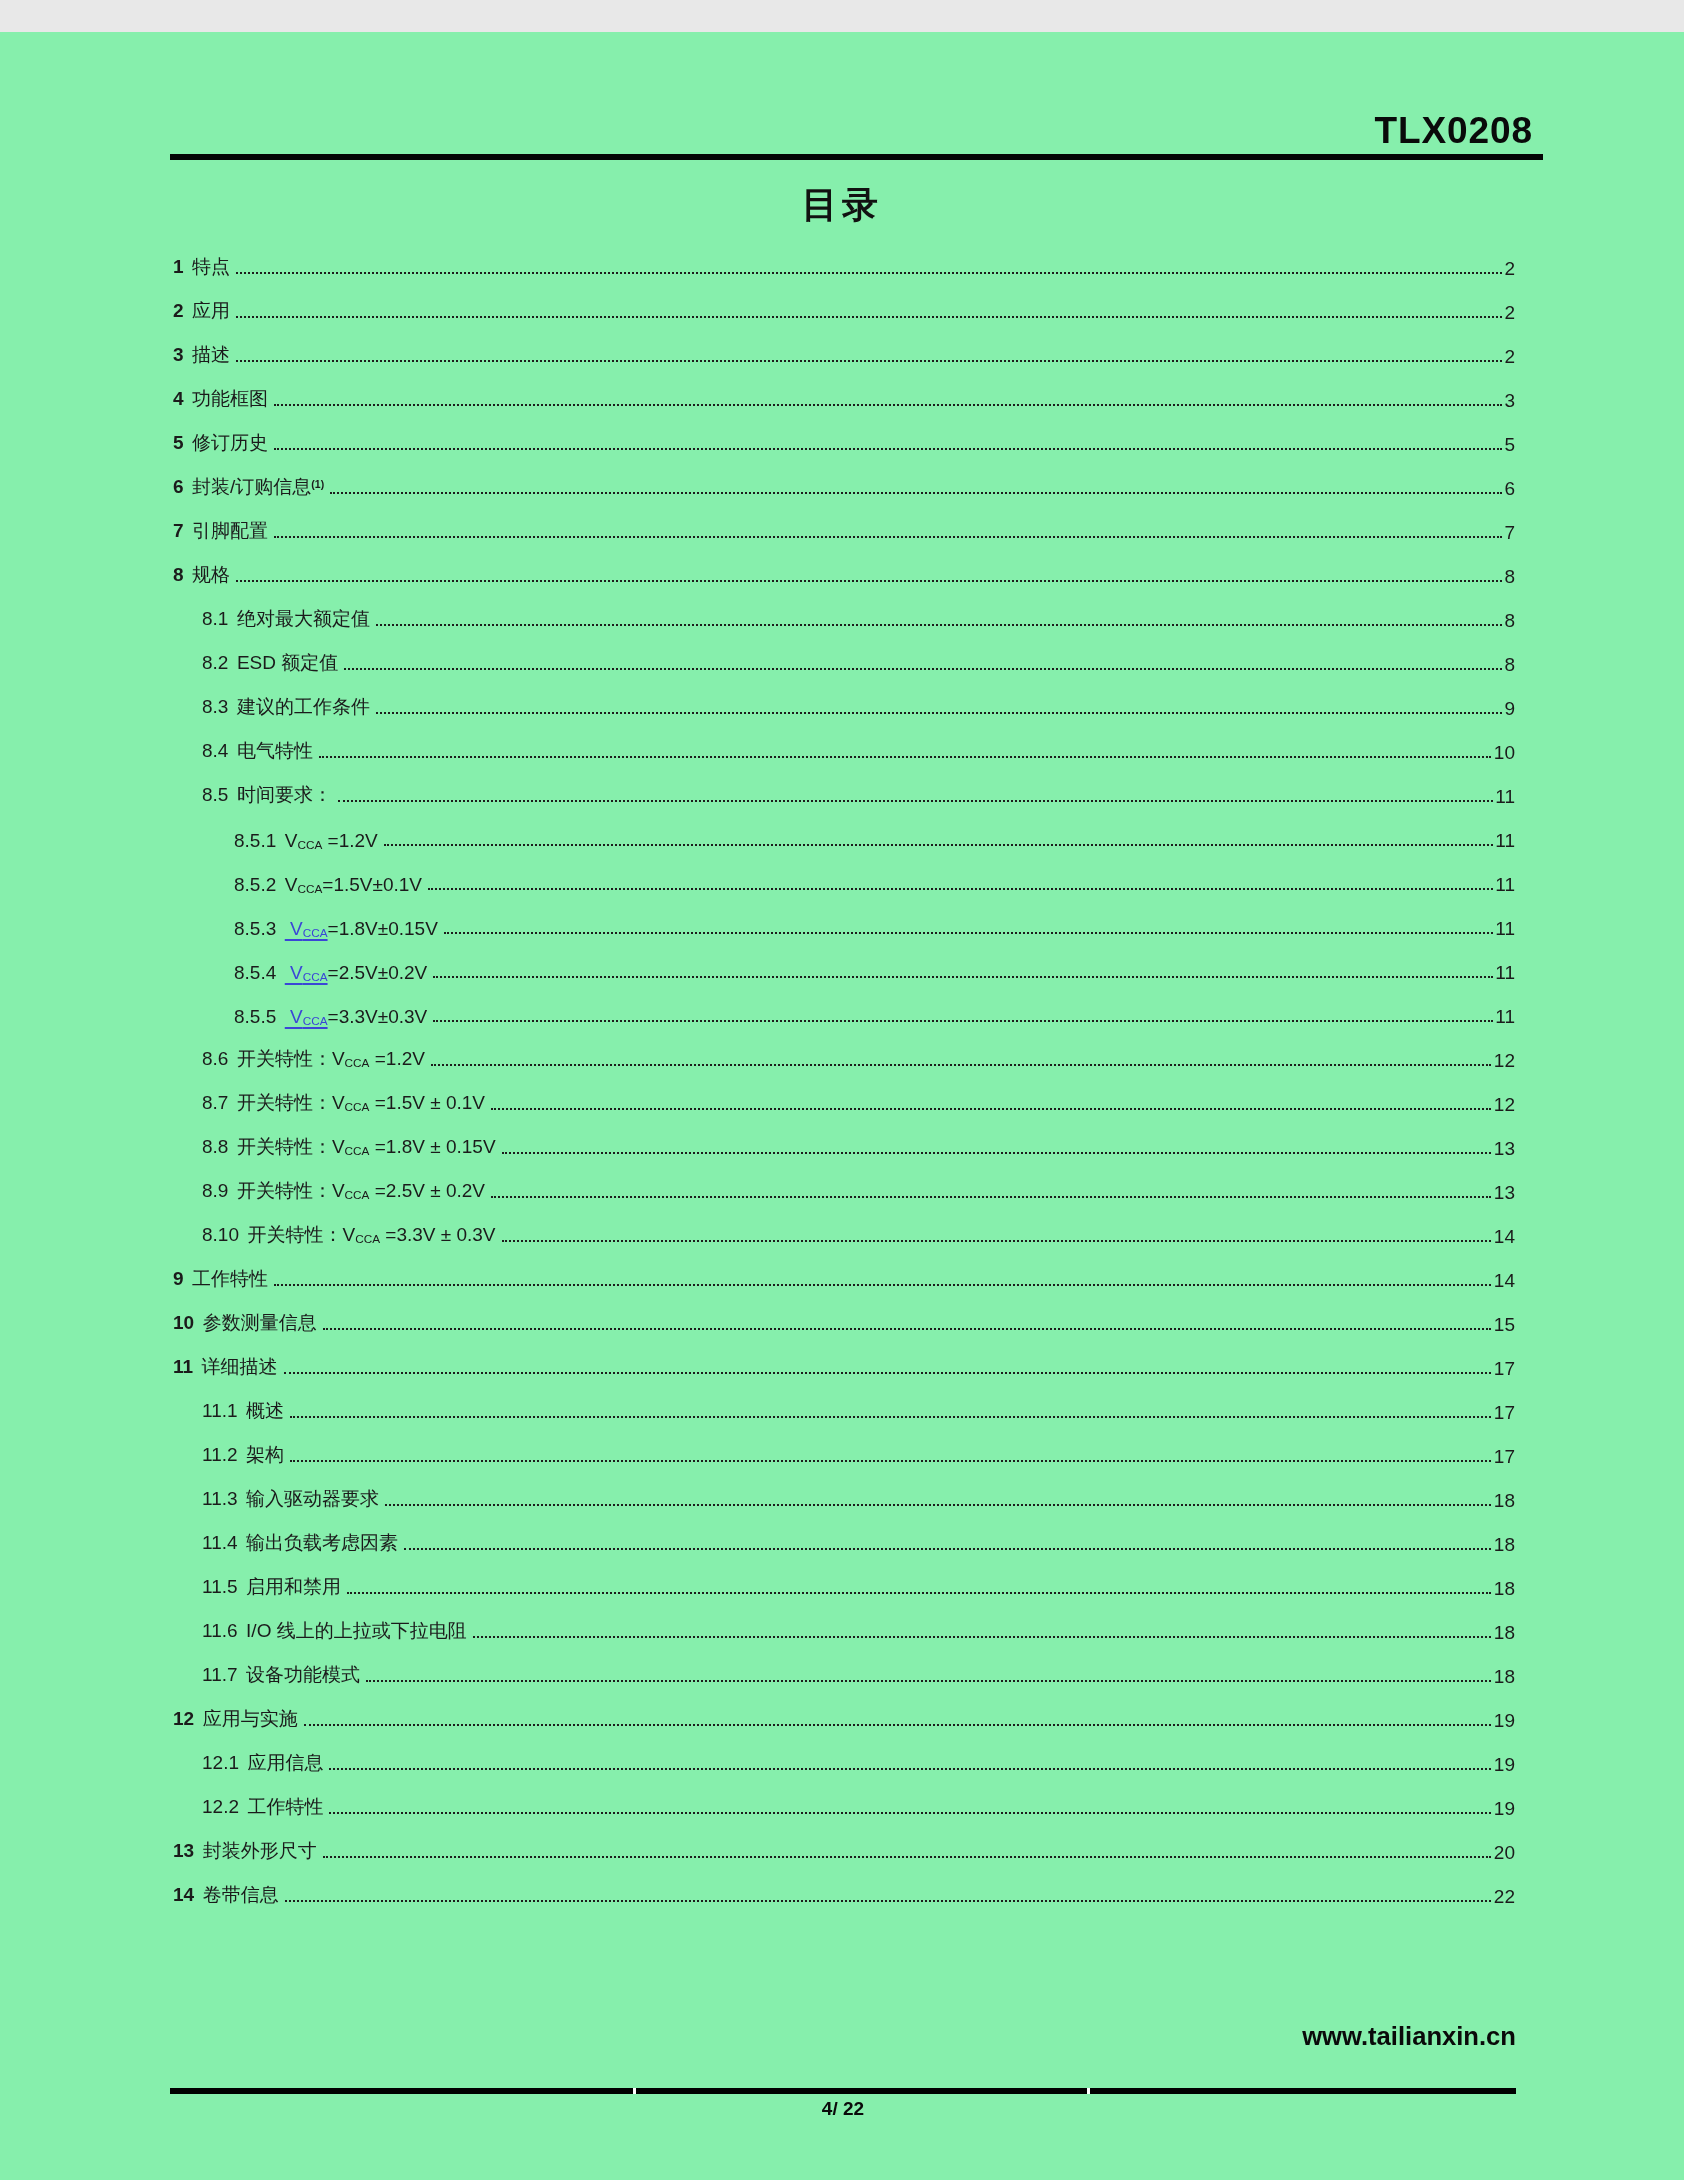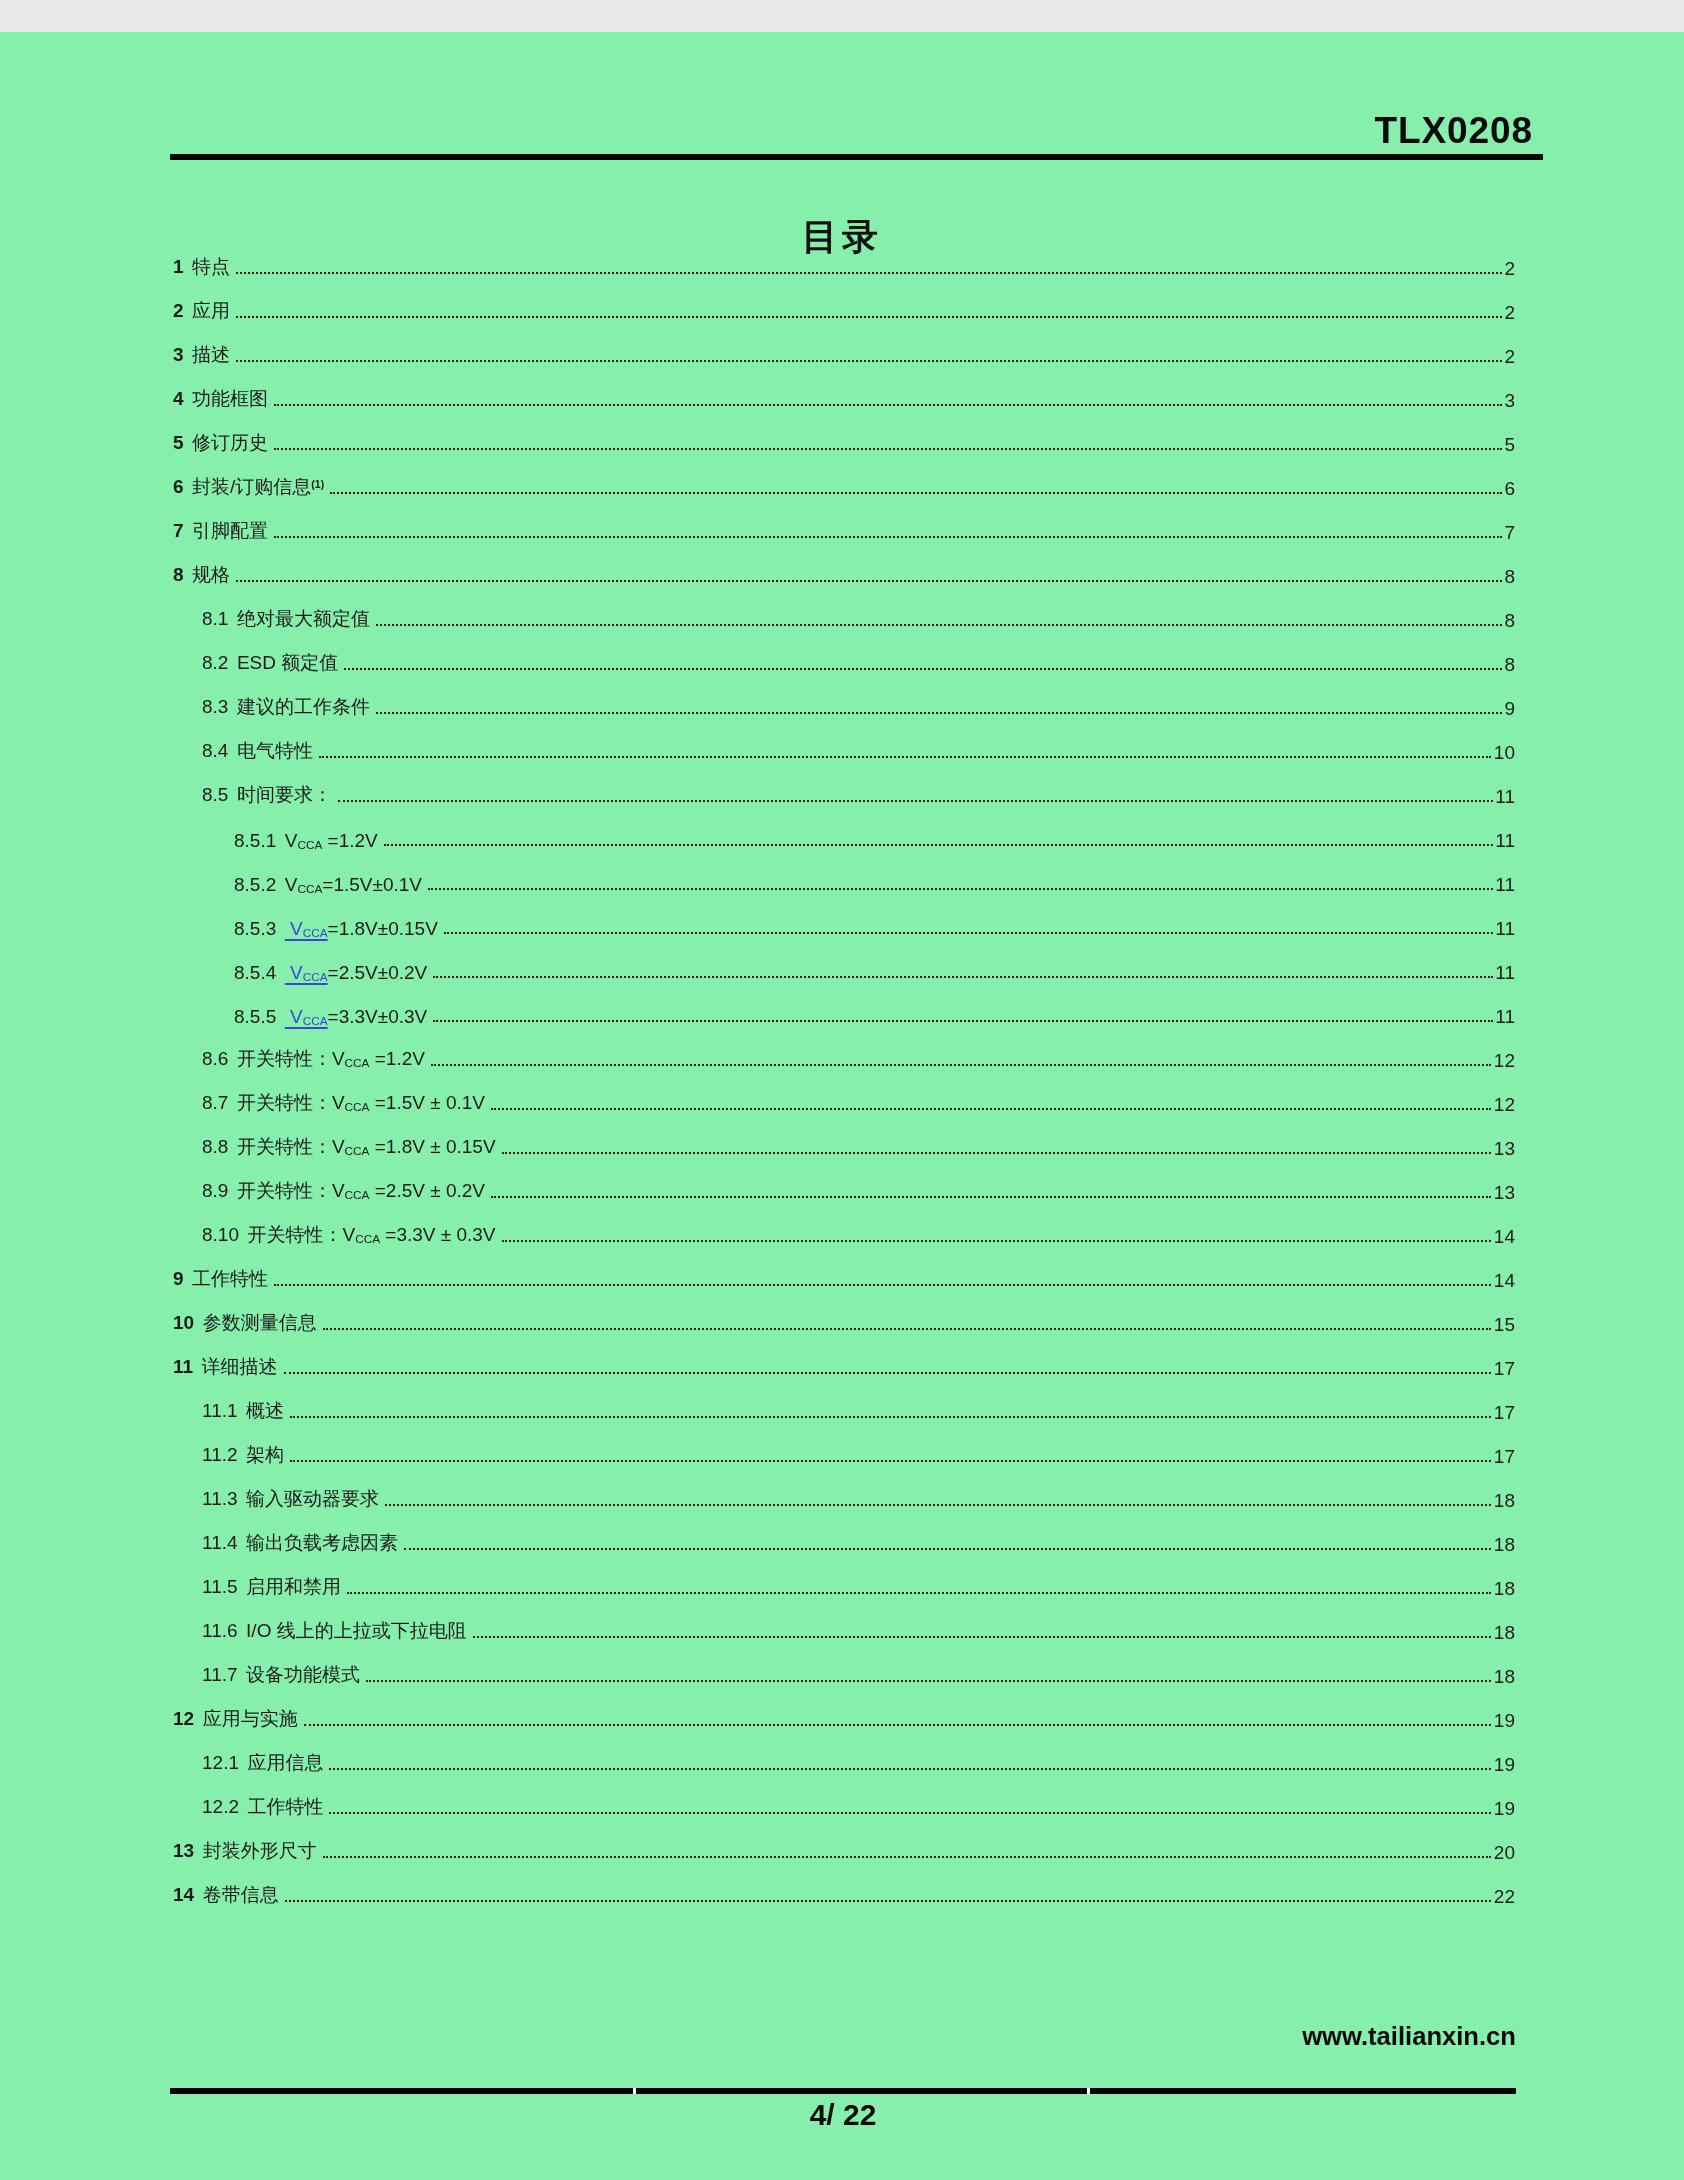--- a/index.html
+++ b/index.html
@@ -10,21 +10,21 @@
   
   .doc-id{
     position:absolute;top:78px;right:152px;
     font-size:37px;font-weight:700;letter-spacing:0.9px;color:#0a0a0a;
   }
   .header-rule{
     position:absolute;left:170px;top:122px;width:1373px;height:6px;background:#050505;
   }
   
   .toc-title{
-    position:absolute;left:170px;top:181px;width:1344px;text-align:center;
+    position:absolute;left:170px;top:149px;width:1344px;text-align:center;
     font-size:36px;font-weight:700;letter-spacing:4.3px;color:#111;
   }
   
   .toc{
     position:absolute;left:173px;top:204px;width:1342px;
   }
   .row{
     height:44px;display:flex;align-items:flex-end;
     font-size:19px;white-space:nowrap;
   }
@@ -50,21 +50,21 @@
   
   .footer-rule{
     position:absolute;left:170px;top:2056px;width:1346px;height:6px;
     background:linear-gradient(90deg,
       #000 0 463px,#fff 463px 466px,
       #000 466px 917px,#fff 917px 920px,
       #000 920px 100%);
   }
   .footer-page{
     position:absolute;left:170px;top:2066px;width:1346px;text-align:center;
-    font-size:30px;font-weight:700;color:#0a0a0a;
+    font-size:19px;font-weight:700;color:#0a0a0a;
   }
   .footer-site{
     position:absolute;top:1990px;right:169px;
     font-size:25.6px;font-weight:700;color:#0a0a0a;
   }
 </style>
 </head>
 <body>
 
 <div class="page">

